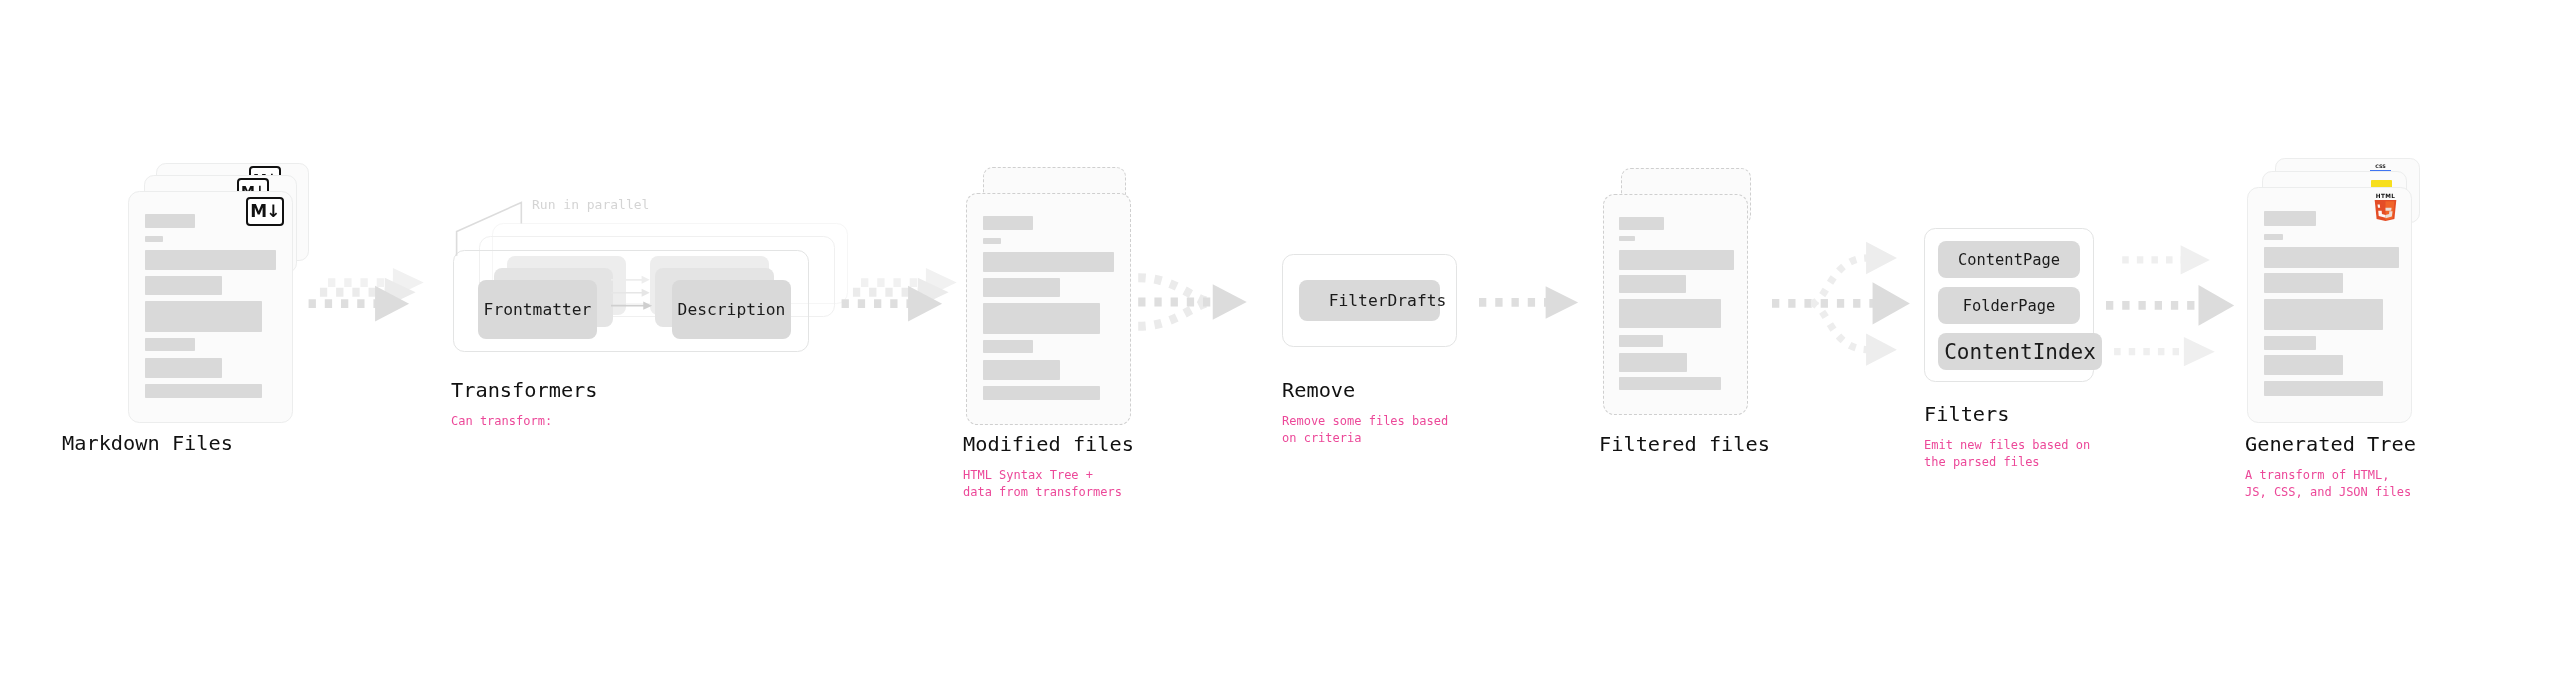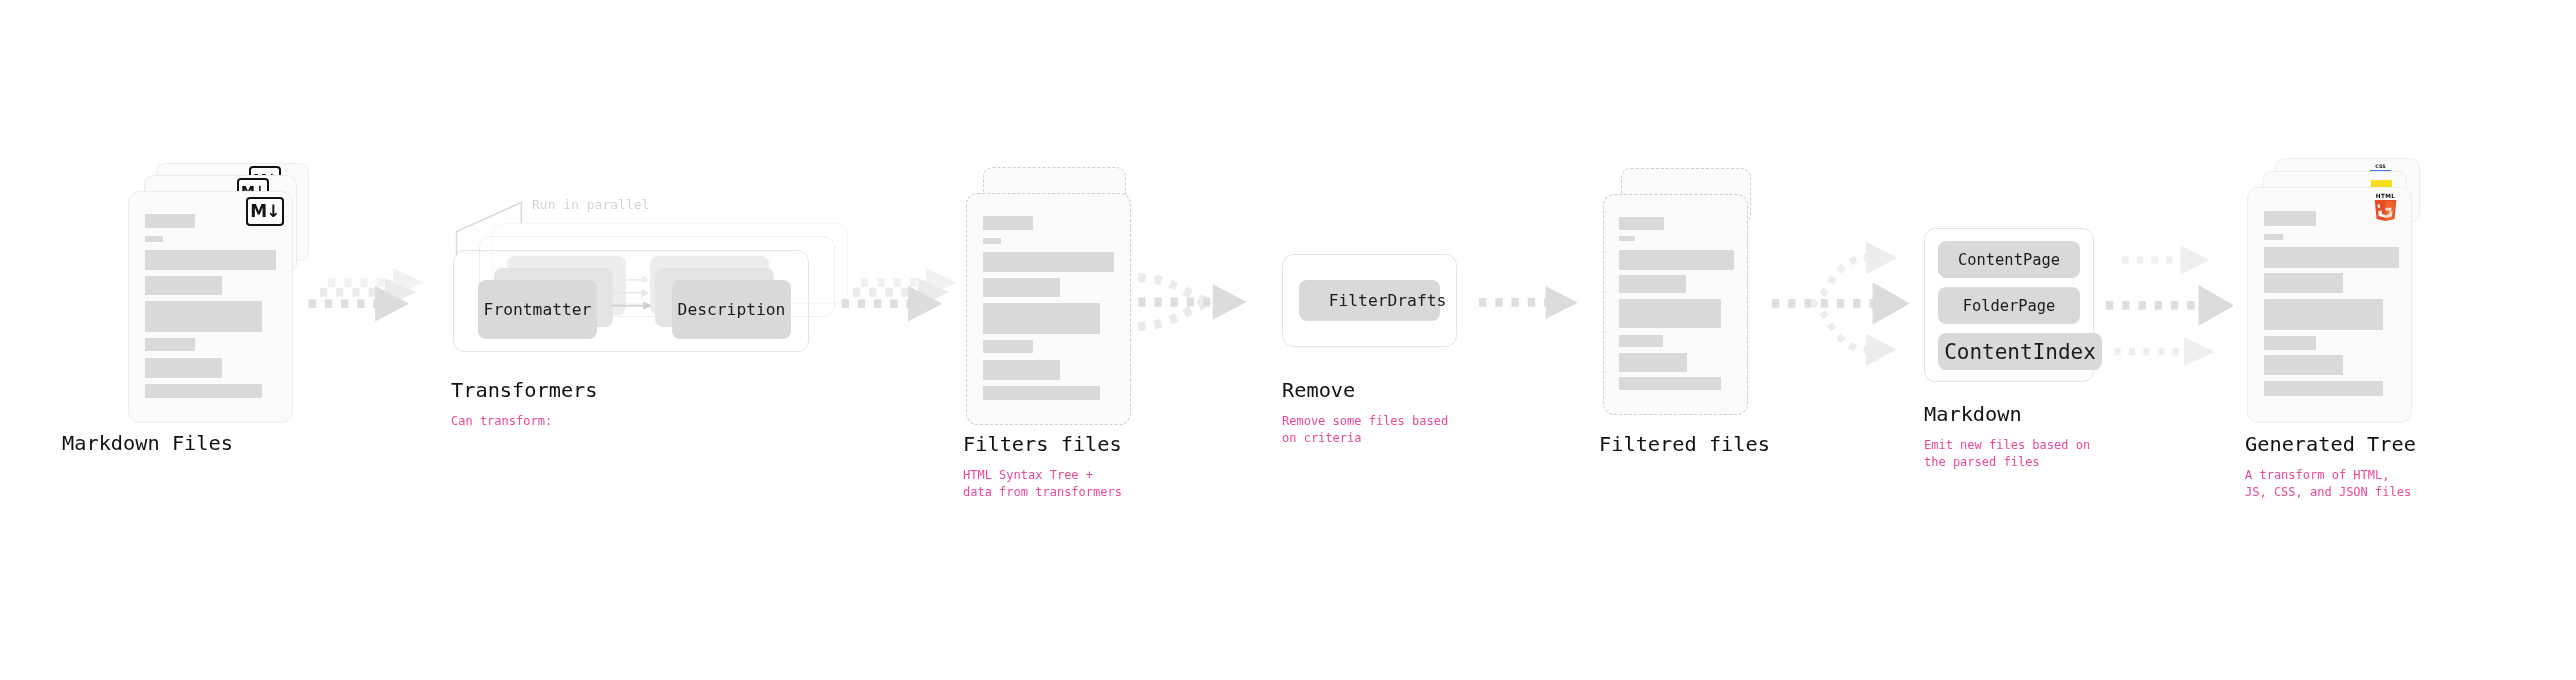--- a/index.html
+++ b/index.html
@@ -212,21 +212,21 @@
   <div class="card dashed" style="left:966px;top:193px;width:165px;height:232px;">
     <div class="bar" style="left:16.3px;top:22px;width:50px;height:14px;"></div>
     <div class="bar" style="left:16.3px;top:44px;width:18px;height:5.7px;"></div>
     <div class="bar" style="left:16.3px;top:58px;width:131px;height:20.3px;"></div>
     <div class="bar" style="left:16.3px;top:84px;width:77px;height:18.7px;"></div>
     <div class="bar" style="left:16.3px;top:109px;width:117px;height:31px;"></div>
     <div class="bar" style="left:16.3px;top:146px;width:50px;height:13px;"></div>
     <div class="bar" style="left:16.3px;top:166px;width:77px;height:19.5px;"></div>
     <div class="bar" style="left:16.3px;top:192px;width:117px;height:14px;"></div>
   </div>
-  <div class="title" style="left:963px;top:432px;">Filters files</div>
+  <div class="title" style="left:963px;top:432px;">Modified files</div>
   <div class="subtitle" style="left:963px;top:467px;">HTML Syntax Tree +
 data from transformers</div>
 
   <div class="svgwrap" style="left:1138px;top:268px;width:130px;height:81px;">
     <svg width="130" height="81" viewBox="0 0 160 100">
       <path d="M0 12 C48 12 70 42 92 42" fill="none" stroke="#ebebeb" stroke-width="11" stroke-dasharray="9 11" stroke-linecap="butt"></path>
       <path d="M0 72 C48 72 70 42 92 42" fill="none" stroke="#ebebeb" stroke-width="11" stroke-dasharray="9 11" stroke-linecap="butt"></path>
       <line x1="0" y1="42" x2="96" y2="42" stroke="#dedede" stroke-width="11" stroke-dasharray="9 11"></line>
       <polygon points="92,20 134,42 92,64" fill="#dcdcdc"></polygon>
     </svg>
@@ -266,21 +266,21 @@
       <polygon points="116,12 154,32 116,52" fill="#ededed"></polygon>
       <path d="M48 88 C68 88 72 145 118 145" fill="none" stroke="#ededed" stroke-width="9" stroke-dasharray="8 10"></path>
       <polygon points="116,125 154,145 116,165" fill="#ededed"></polygon>
     </svg>
   </div>
 
   <div class="groupbox" style="left:1924px;top:228px;width:170px;height:154px;"></div>
   <div class="pill" style="left:1938px;top:241px;width:142px;height:37px;font-size:15.4px;">ContentPage</div>
   <div class="pill" style="left:1938px;top:287px;width:142px;height:37px;font-size:15.4px;">FolderPage</div>
   <div class="pill" style="left:1938px;top:333px;width:164px;height:37px;font-size:21px;">ContentIndex</div>
-  <div class="title" style="left:1924px;top:402px;">Markdown</div>
+  <div class="title" style="left:1924px;top:402px;">Filters</div>
   <div class="subtitle" style="left:1924px;top:437px;">Emit new files based on
 the parsed files</div>
 
   <div class="svgwrap" style="left:2106px;top:234px;width:142px;height:142px;">
     <svg width="142" height="142" viewBox="0 0 175 175">
       <line x1="20" y1="32" x2="96" y2="32" stroke="#efefef" stroke-width="9" stroke-dasharray="8 10"></line>
       <polygon points="92,14 128,32 92,50" fill="#efefef"></polygon>
 
       <line x1="0" y1="88" x2="118" y2="88" stroke="#dedede" stroke-width="11" stroke-dasharray="9 11"></line>
       <polygon points="114,63 158,88 114,113" fill="#dcdcdc"></polygon>

